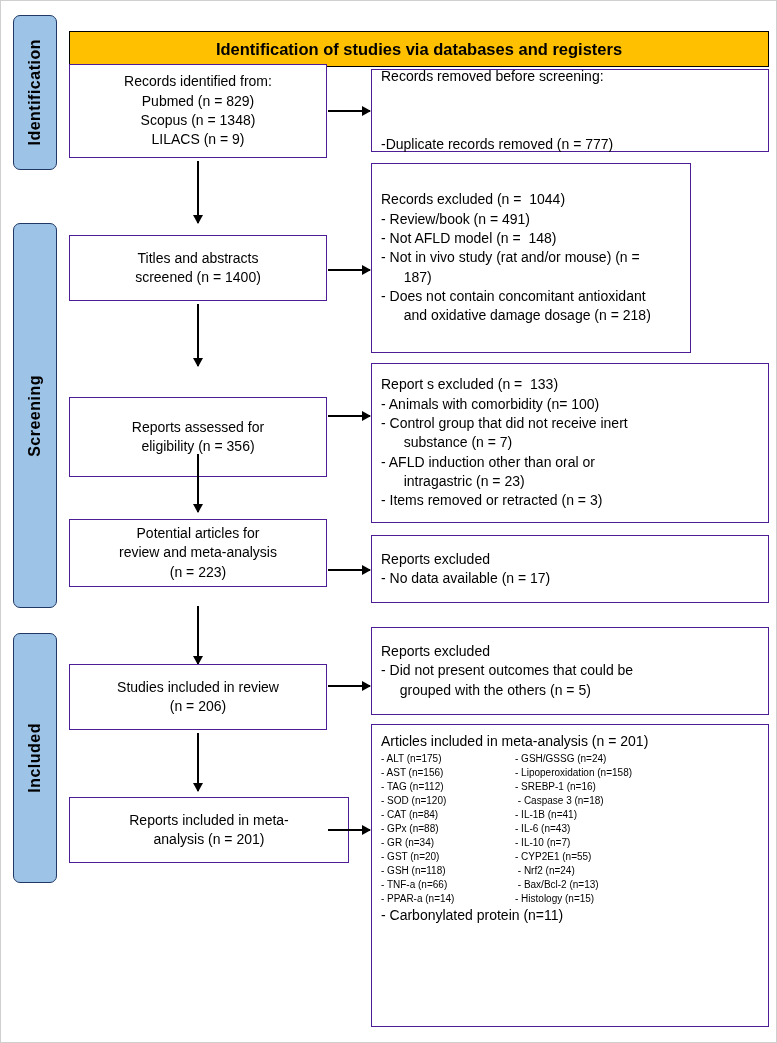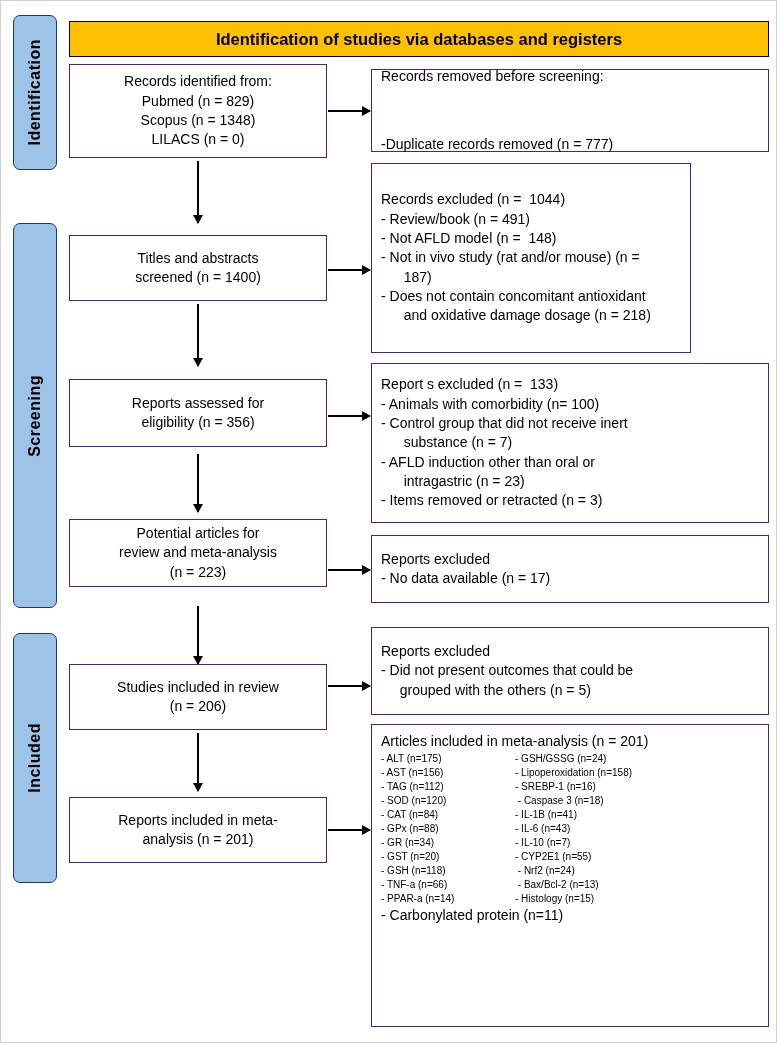--- a/index.html
+++ b/index.html
@@ -137,29 +137,29 @@
   <div class="phase" style="top:14px; height:155px;">
     <span>Identification</span>
   </div>
   <div class="phase" style="top:222px; height:385px;">
     <span>Screening</span>
   </div>
   <div class="phase" style="top:632px; height:250px;">
     <span>Included</span>
   </div>
 
-  <div class="banner" style="left:68px; top:20px; width:700px; height:36px;">
+  <div class="banner" style="left:68px; top:30px; width:700px; height:36px;">
     <span>Identification of studies via databases and registers</span>
   </div>
 
   <div class="box center" style="left:68px; top:63px; width:258px; height:94px;">
     <span class="ln">Records identified from:</span>
     <span class="ln">Pubmed (n = 829)</span>
     <span class="ln">Scopus (n = 1348)</span>
-    <span class="ln">LILACS (n = 0)</span>
+    <span class="ln">LILACS (n = 9)</span>
   </div>
 
   <div class="arrow-h" style="left:327px; top:109px; width:42px;"></div>
 
   <div class="box left" style="left:370px; top:68px; width:398px; height:83px;gap:48px;">
     <span class="ln">Records removed before screening:</span>
     <span class="ln">-Duplicate records removed (n = 777)</span>
   </div>
 
   <div class="arrow-v" style="left:196px; top:160px; height:62px;"></div>
@@ -176,21 +176,21 @@
     <span class="hang">- Review/book (n = 491)</span>
     <span class="hang">- Not AFLD model (n =  148)</span>
     <span class="hang">- Not in vivo study (rat and/or mouse) (n =
    187)</span>
     <span class="hang">- Does not contain concomitant antioxidant
    and oxidative damage dosage (n = 218)</span>
   </div>
 
   <div class="arrow-v" style="left:196px; top:303px; height:62px;"></div>
 
-  <div class="box center" style="left:68px; top:378px; width:258px; height:68px;">
+  <div class="box center" style="left:68px; top:396px; width:258px; height:80px;">
     <span class="ln">Reports assessed for</span>
     <span class="ln">eligibility (n = 356)</span>
   </div>
 
   <div class="arrow-h" style="left:327px; top:414px; width:42px;"></div>
 
   <div class="box left" style="left:370px; top:362px; width:398px; height:160px;">
     <span class="ln">Report s excluded (n =  133)</span>
     <span class="hang">- Animals with comorbidity (n= 100)</span>
     <span class="hang">- Control group that did not receive inert
@@ -225,21 +225,21 @@
   <div class="arrow-h" style="left:327px; top:684px; width:42px;"></div>
 
   <div class="box left" style="left:370px; top:626px; width:398px; height:88px;">
     <span class="ln">Reports excluded</span>
     <span class="hang">- Did not present outcomes that could be
   grouped with the others (n = 5)</span>
   </div>
 
   <div class="arrow-v" style="left:196px; top:732px; height:58px;"></div>
 
-  <div class="box center" style="left:68px; top:796px; width:258px; height:66px;">
+  <div class="box center" style="left:68px; top:796px; width:280px; height:66px;">
     <span class="ln">Reports included in meta-</span>
     <span class="ln">analysis (n = 201)</span>
   </div>
 
   <div class="arrow-h" style="left:327px; top:828px; width:42px;"></div>
 
   <div class="box" style="left:370px; top:723px; width:398px; height:303px;">
     <span class="meta-title">Articles included in meta-analysis (n = 201)</span>
     <div class="meta-grid">
       <span class="cell">- ALT (n=175)</span>

